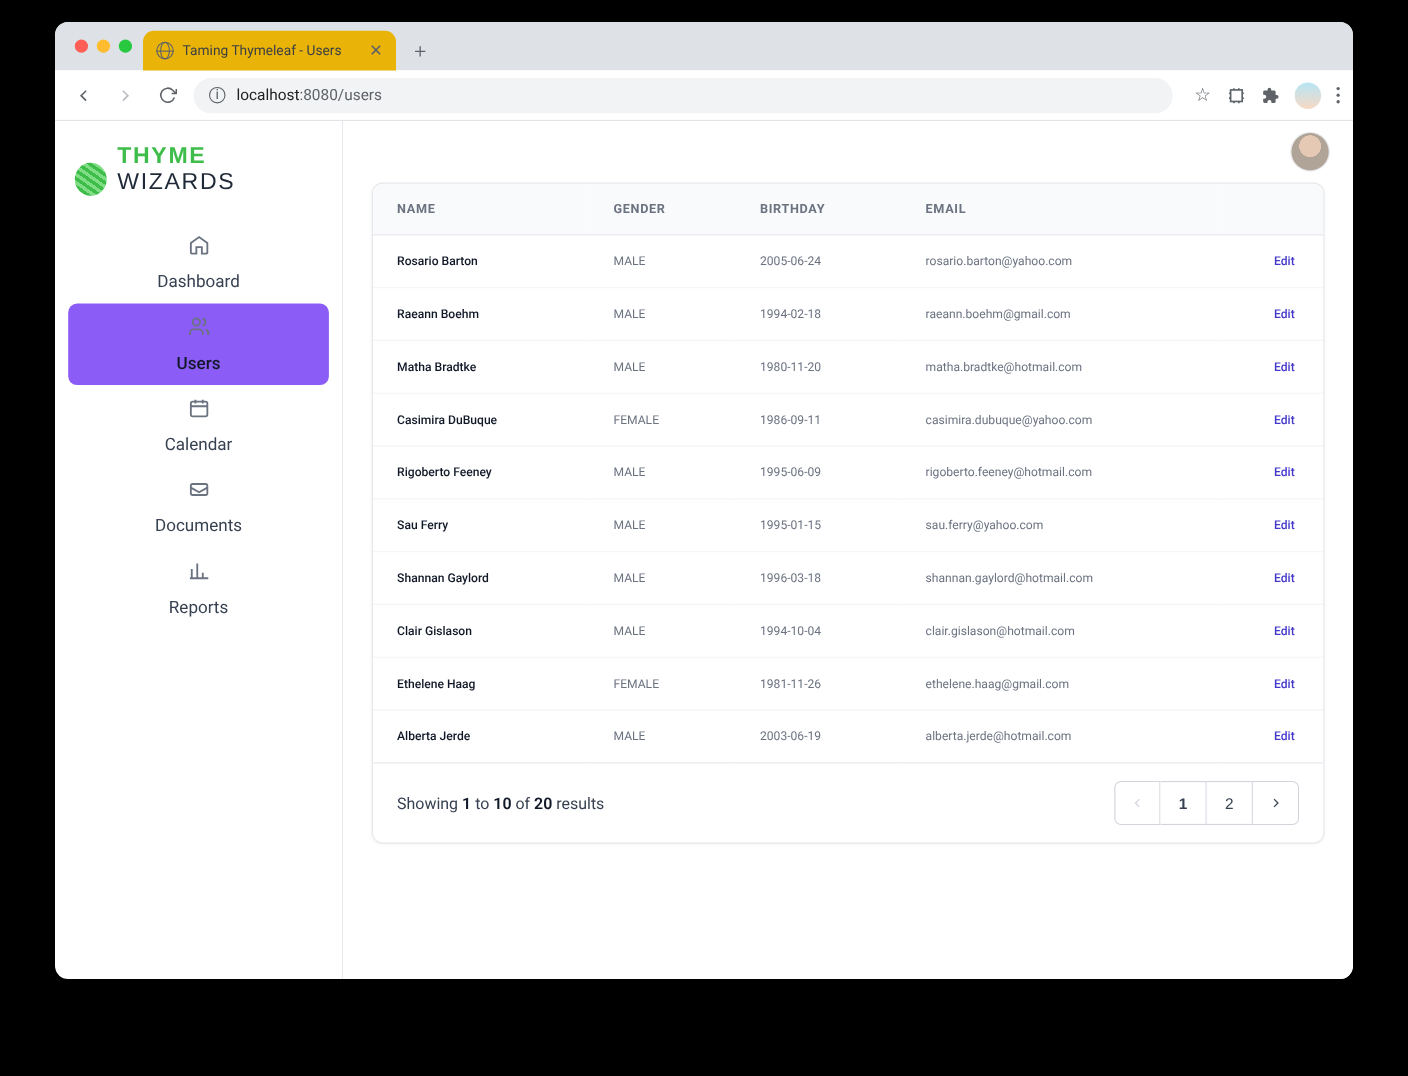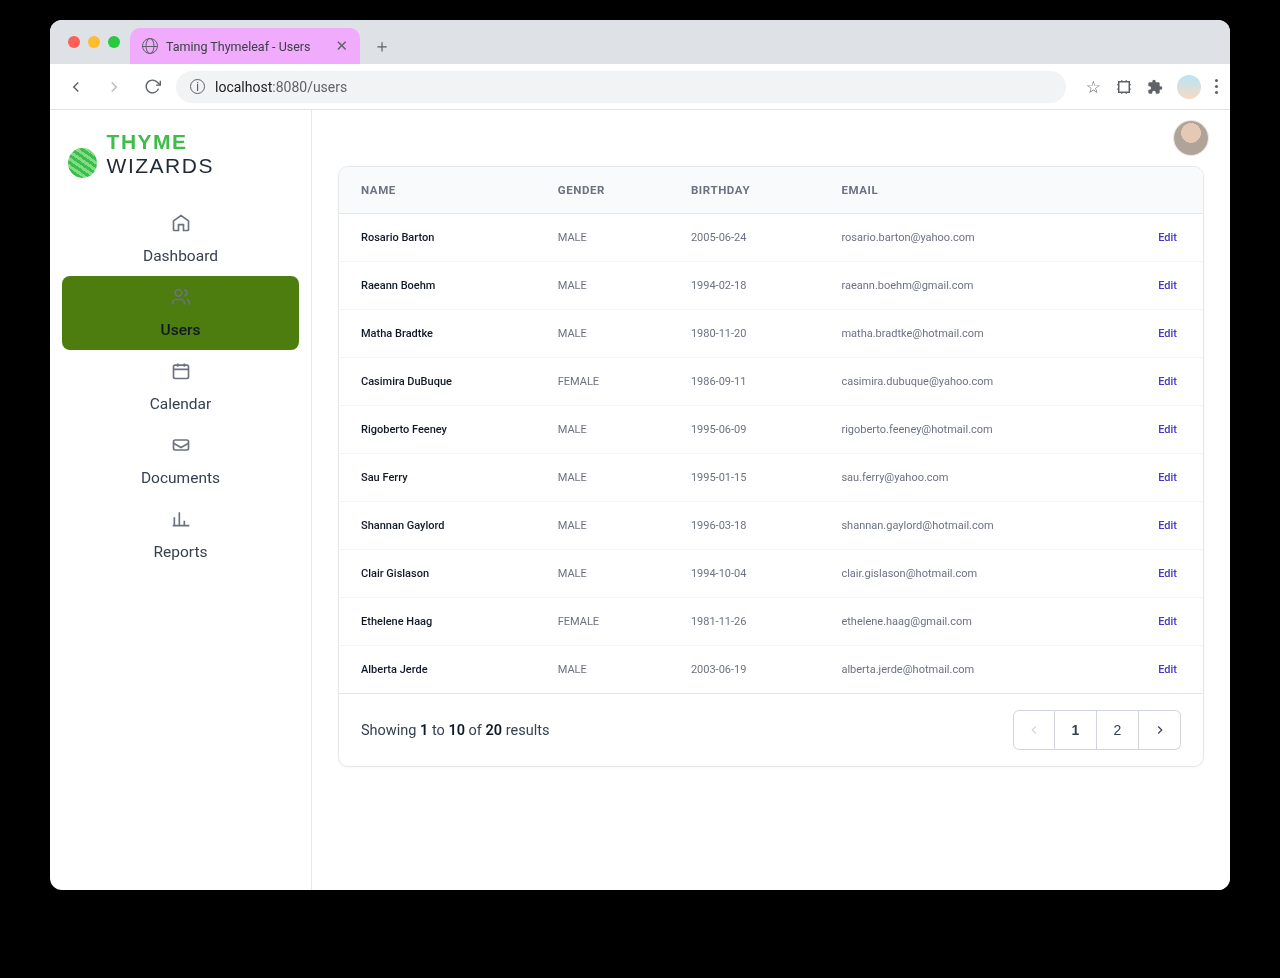--- a/index.html
+++ b/index.html
@@ -32,21 +32,21 @@
     align-items: center;
     height: 44px;
     padding: 0 10px 0 6px;
   }
   .traffic-lights span { width: 12px; height: 12px; border-radius: 50%; }
   .tl-red { background:#ff5f57; }
   .tl-yellow { background:#febc2e; }
   .tl-green { background:#28c840; }
   .tab {
     display: flex; align-items: center;
-    background: #f0abfc;
+    background: #eab308;
     height: 36px;
     border-radius: 10px 10px 0 0;
     padding: 0 12px;
     min-width: 230px;
     gap: 8px;
     font-size: 12.5px; color: #3c4043;
   }
   .tab .globe {
     width:16px;height:16px;border:1.2px solid #5f6368;border-radius:50%;position:relative;flex-shrink:0;
   }
@@ -84,21 +84,21 @@
   }
   .logo { display:flex; align-items:flex-end; gap:10px; padding:0 6px 18px 6px; }
   .logo-circle{width:30px;height:30px;border-radius:50%;background:repeating-linear-gradient(35deg,#3fbd4a,#3fbd4a 3px,#7fde85 3px,#7fde85 6px);}
   .logo-text{font-family:Arial,sans-serif;font-size:21px;letter-spacing:1.5px;color:#1f2937;}
   .logo-text .thyme{color:#3fbd4a;font-weight:600;}
   .nav-item{
     display:flex;align-items:center;gap:14px;
     padding:11px 14px;border-radius:8px;cursor:pointer;
     color:#374151;font-size:15.5px;flex-direction:column;
   }
-  .nav-item.active{background:#4d7c0f;color:#111827;font-weight:500;}
+  .nav-item.active{background:#8b5cf6;color:#111827;font-weight:500;}
   .nav-item .ico{width:20px;height:20px;color:#6b7280;}
   .main {
     flex:1; background:#fff; padding:0 0 0 0; position:relative;
   }
   .topbar-app{height:56px;display:flex;align-items:center;justify-content:flex-end;padding:0 22px;}
   .avatar-large{width:34px;height:34px;border-radius:50%;background:radial-gradient(circle at 50% 35%,#e5c9b5 35%,#b0a398 36%);box-shadow:0 0 0 1px #e5e7eb;}
   .card{
     margin:0 26px 26px 26px; background:#fff;
     border:1px solid #e5e7eb; border-radius:10px;
     box-shadow:0 1px 3px rgba(0,0,0,0.04);

